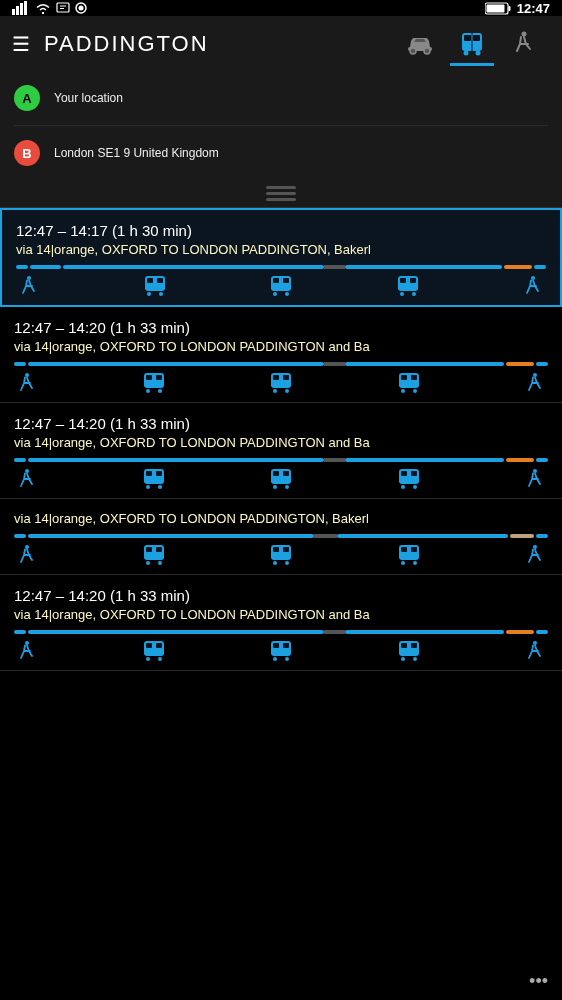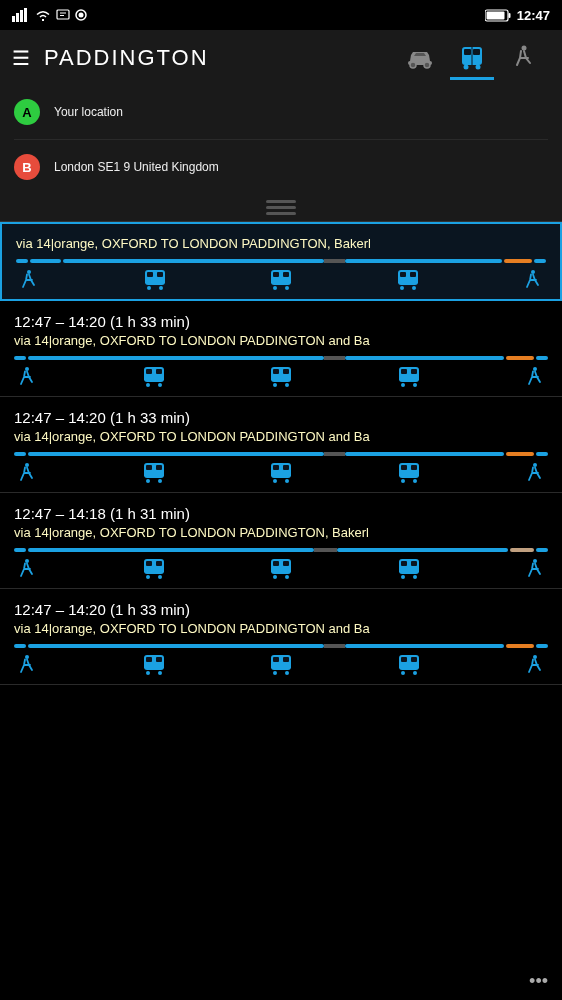--- a/index.html
+++ b/index.html
@@ -11,21 +11,21 @@
       font-family: 'Segoe UI', Arial, sans-serif;
       overflow: hidden;
     }
 
     
     .status-bar {
       display: flex;
       justify-content: space-between;
       align-items: center;
       padding: 4px 12px;
-      height: 30px;
+      height: 16px;
       background: #000;
     }
     .status-left { display: flex; gap: 4px; align-items: center; font-size: 12px; }
     .status-right { display: flex; gap: 6px; align-items: center; font-size: 13px; font-weight: 600; }
 
     
     .header {
       display: flex;
       align-items: center;
       background: #1a1a1a;
@@ -238,20 +238,21 @@
   <div class="drag-lines">
     <div class="drag-line"></div>
     <div class="drag-line"></div>
     <div class="drag-line"></div>
   </div>
 </div>
 
 <div class="routes-list">
 
   <div class="route-item selected">
+    <div class="route-time">12:47 – 14:17 (1 h 30 min)</div>
     <div class="route-via">via 14|orange, OXFORD TO LONDON PADDINGTON, Bakerl</div>
     <div class="transit-bar">
       <div style="width:12px;height:4px;background:#1ba1e2;border-radius:2px;margin-right:2px;"></div>
       <div style="flex:0.3;height:4px;background:#1ba1e2;border-radius:2px;"></div>
       <div style="flex:2.5;height:4px;background:#1ba1e2;border-radius:2px;margin-left:2px;"></div>
       <div style="flex:0.2;height:4px;background:#555;"></div>
       <div style="flex:1.5;height:4px;background:#1ba1e2;border-radius:2px;"></div>
       <div style="width:28px;height:4px;background:#e67e22;border-radius:2px;margin-left:2px;"></div>
       <div style="width:12px;height:4px;background:#1ba1e2;border-radius:2px;margin-left:2px;"></div>
     </div>
@@ -379,21 +380,20 @@
         <circle cx="18" cy="19" r="2" fill="#1ba1e2"></circle>
       </svg>
       <svg width="22" height="22" viewBox="0 0 22 22">
         <circle cx="11" cy="3" r="2" fill="#1ba1e2"></circle>
         <path d="M9 5.5 L8 11 L5 18 M11 5.5 L13 11 L16 16 M8 11 L14 11" stroke="#1ba1e2" stroke-width="1.8" fill="none" stroke-linecap="round"></path>
       </svg>
     </div>
   </div>
 
   <div class="route-item">
-    <div class="route-time">12:47 – 14:18 (1 h 31 min)</div>
     <div class="route-via">via 14|orange, OXFORD TO LONDON PADDINGTON, Bakerl</div>
     <div class="transit-bar">
       <div style="width:12px;height:4px;background:#1ba1e2;border-radius:2px;margin-right:2px;"></div>
       <div style="flex:2.5;height:4px;background:#1ba1e2;border-radius:2px;"></div>
       <div style="flex:0.2;height:4px;background:#555;"></div>
       <div style="flex:1.5;height:4px;background:#1ba1e2;border-radius:2px;"></div>
       <div style="width:24px;height:4px;background:#c0a080;border-radius:2px;margin-left:2px;"></div>
       <div style="width:12px;height:4px;background:#1ba1e2;border-radius:2px;margin-left:2px;"></div>
     </div>
     <div class="transit-icons">

